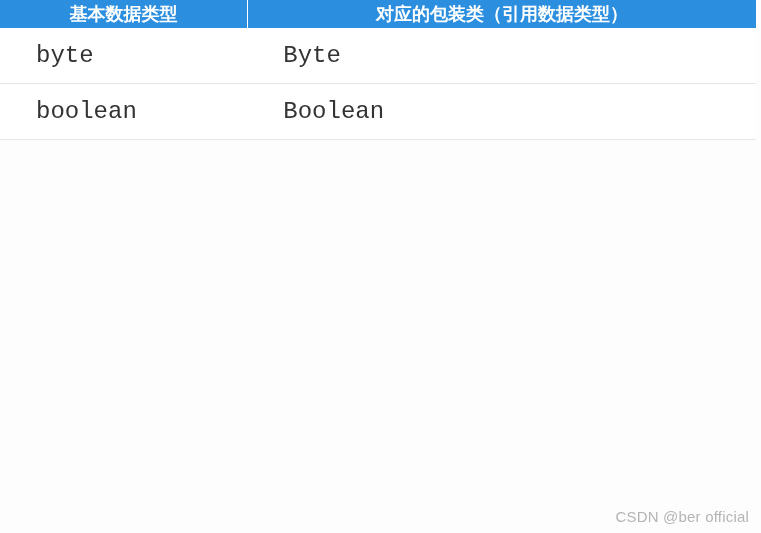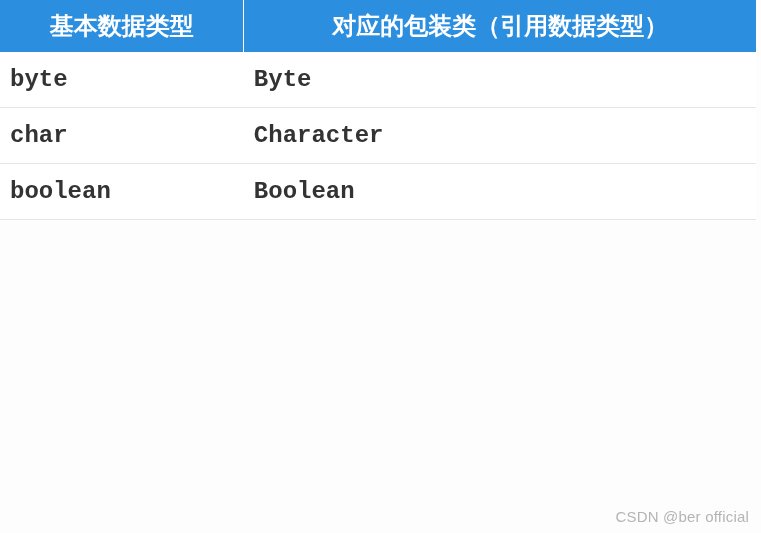--- a/index.html
+++ b/index.html
@@ -13,35 +13,34 @@
   .table {
     width: 756px;
     border-collapse: collapse;
     background: #fff;
   }
   .table th {
     background: #2b8ede;
     color: #fff;
     font-family: "Microsoft YaHei", "SimHei", sans-serif;
     font-weight: 700;
-    font-size: 24px;
-    padding: 10px 10px;
+    font-size: 18px;
+    padding: 2px 10px;
     text-align: center;
     border-right: 1px solid #fff;
   }
   .table th:last-child { border-right: none; }
   .table td {
-    padding: 14px 10px;
+    padding: 14px 36px;
     font-size: 24px;
     color: #333;
     border-bottom: 1px solid #e6e6e6;
     font-family: "Consolas", "Courier New", monospace;
     vertical-align: middle;
     position: relative;
-    font-weight: bold;
   }
   .col1 { width: 256px; }
   .col2 { width: 548px; }
   .highlight { color: #d83b01; }
   .watermark {
     position: absolute;
     right: 12px;
     bottom: 8px;
     color: rgba(120,120,120,0.55);
     font-family: Arial, sans-serif;
@@ -66,23 +65,19 @@
       <th class="col1">基本数据类型</th>
       <th class="col2">对应的包装类（引用数据类型）</th>
     </tr>
   </thead>
   <tbody>
     <tr>
       <td class="col1">byte</td>
       <td class="col2">Byte</td>
     </tr>
     <tr>
-      <td class="col1 highlight">char</td>
-      <td class="col2 highlight">Character</td>
-    </tr>
-    <tr>
       <td class="col1">boolean</td>
       <td class="col2">Boolean</td>
     </tr>
   </tbody>
 </table>
 
 <div class="watermark">CSDN @ber official</div>
 
 </body></html>

